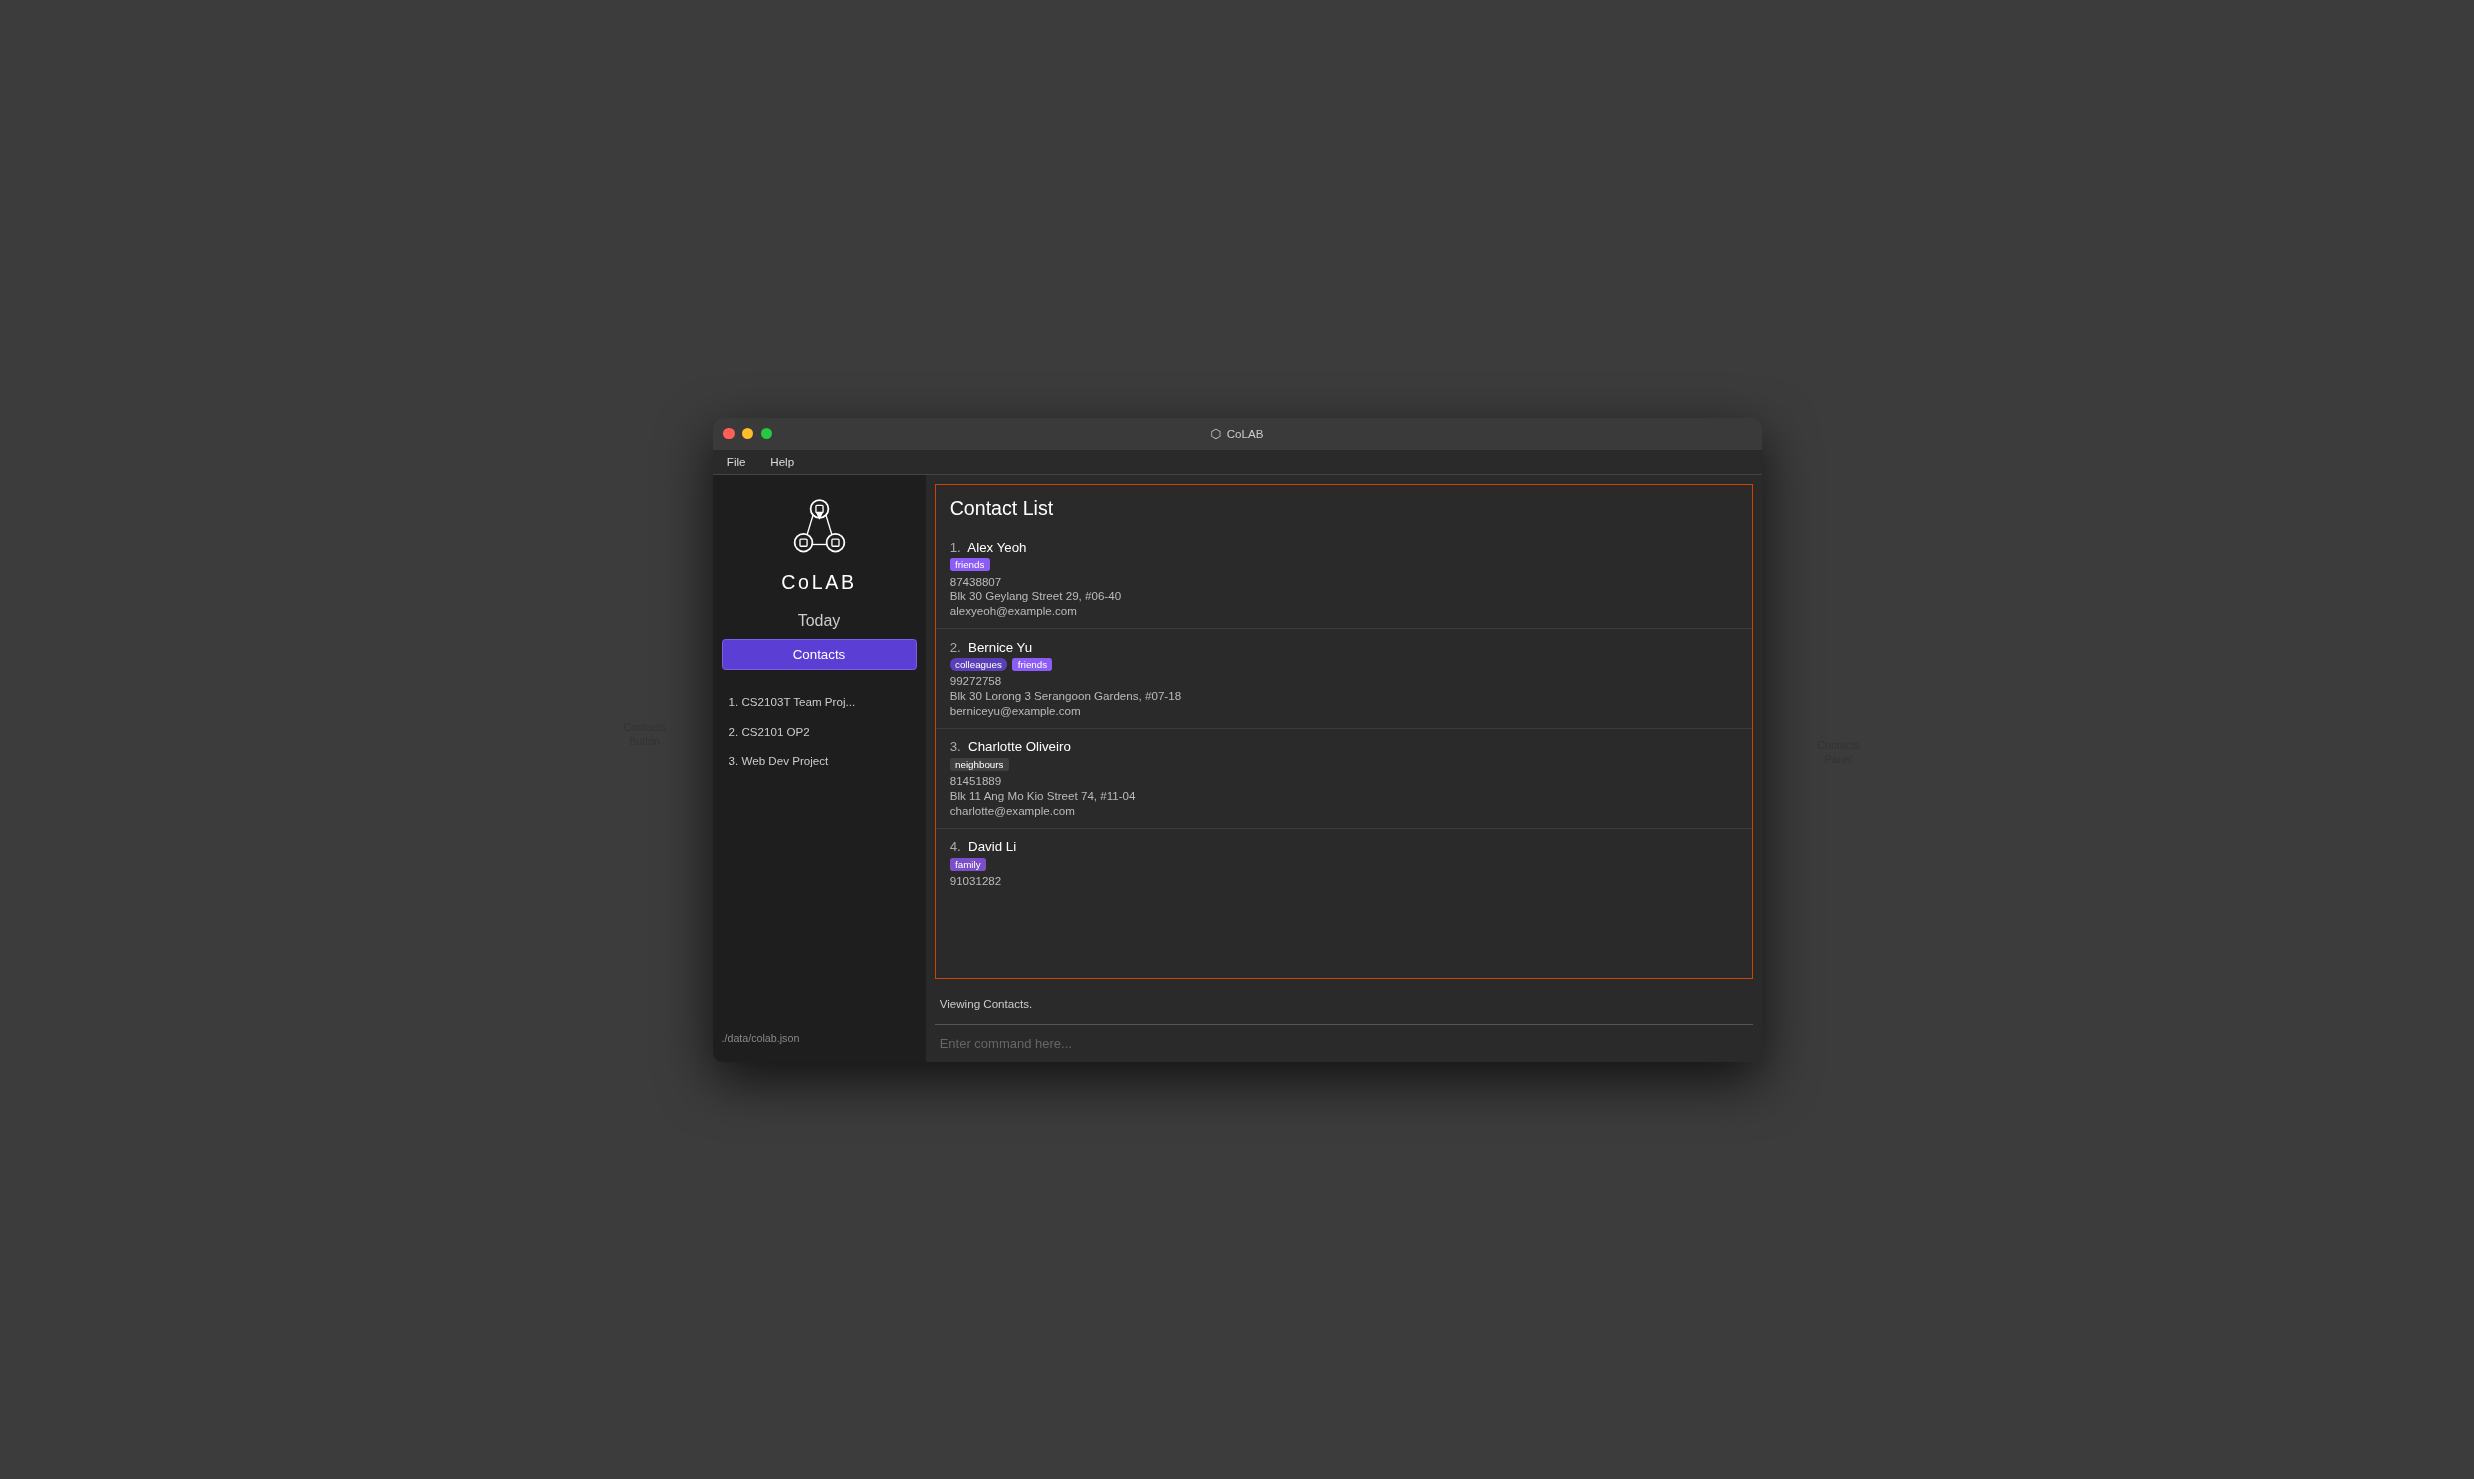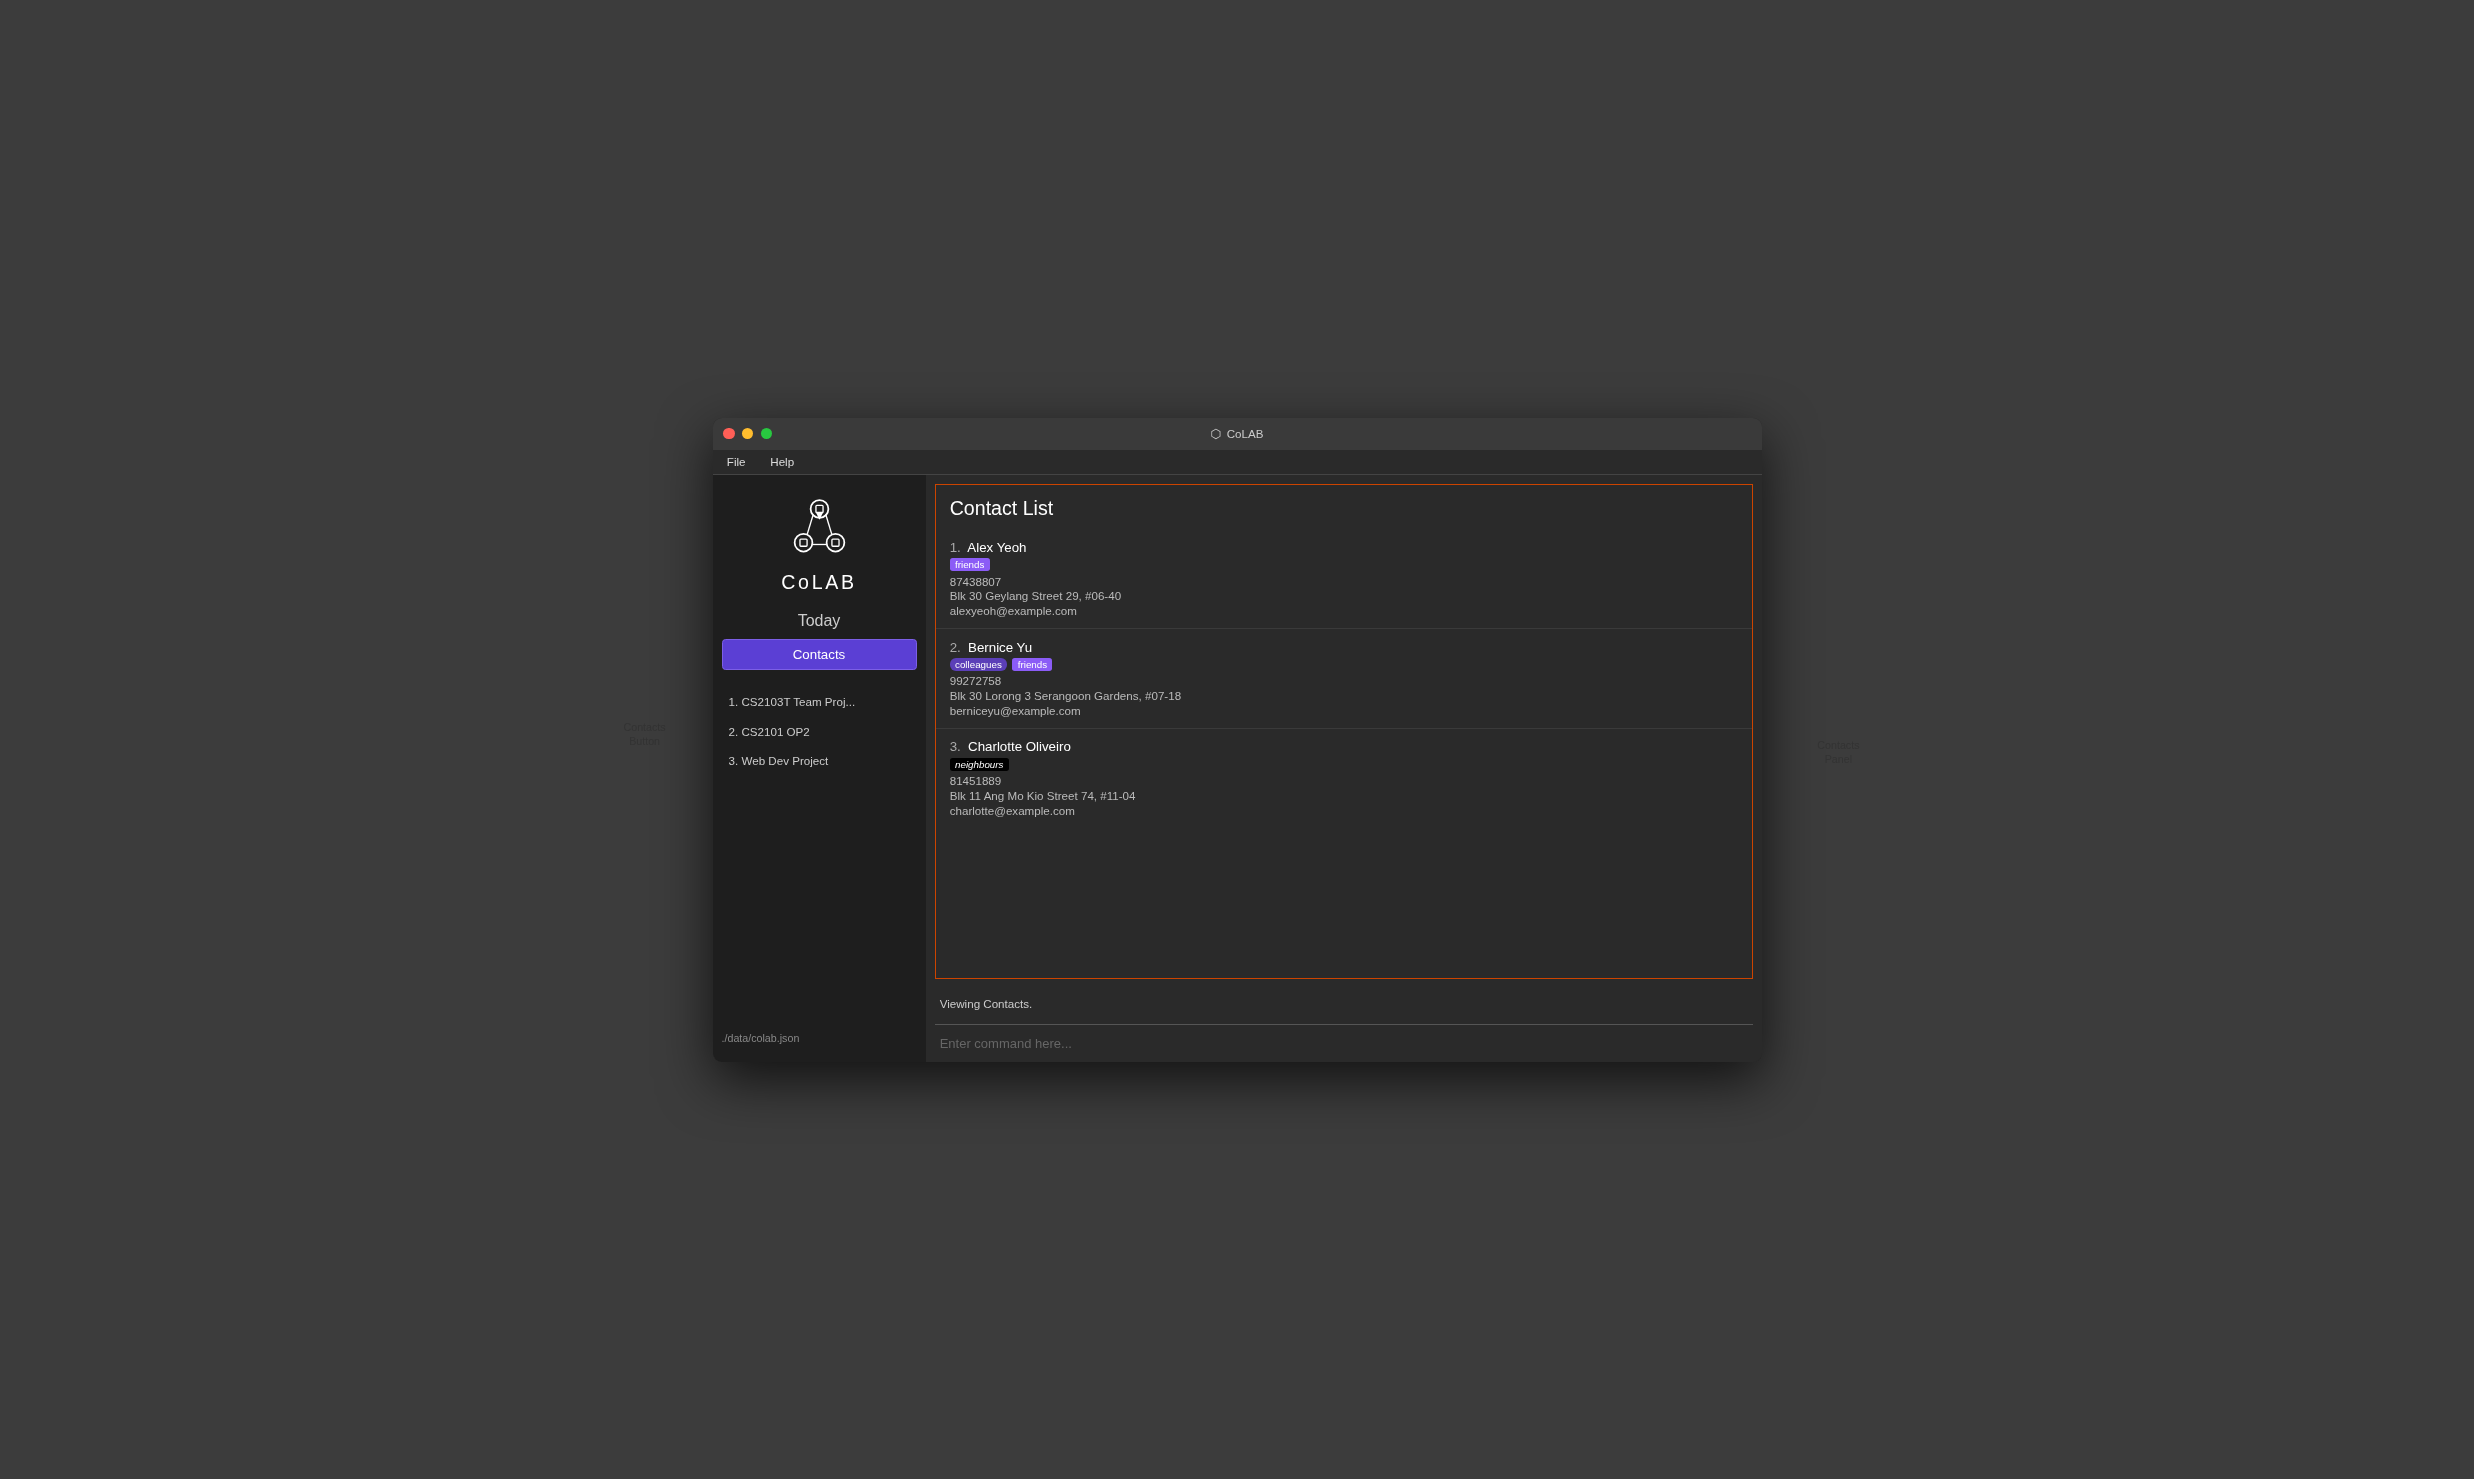--- a/index.html
+++ b/index.html
@@ -218,21 +218,21 @@
 
     .tag {
       font-size: 9.8px;
       padding: 0.9px 5.3px;
       border-radius: 2.7px;
       color: #fff;
     }
 
     .tag-friends { background: #8b5cf6; }
     .tag-colleagues { background: #5b3fb8; border-radius: 6px; }
-    .tag-neighbours { background: #000000; font-style: italic; }
+    .tag-neighbours { background: #404040; }
     .tag-family { background: #7a4fc8; }
 
     .contact-phone {
       color: #bbb;
       font-size: 11.6px;
       margin-bottom: 1.8px;
     }
 
     .contact-address {
       color: #bbb;
@@ -404,20 +404,30 @@
               Charlotte Oliveiro
             </div>
             <div class="contact-tags">
               <span class="tag tag-neighbours">neighbours</span>
             </div>
             <div class="contact-phone">81451889</div>
             <div class="contact-address">Blk 11 Ang Mo Kio Street 74, #11-04</div>
             <div class="contact-email">charlotte@example.com</div>
           </div>
 
+          <div class="contact-item">
+            <div class="contact-name">
+              <span class="contact-number-prefix">4.</span>
+              David Li
+            </div>
+            <div class="contact-tags">
+              <span class="tag tag-family">family</span>
+            </div>
+            <div class="contact-phone">91031282</div>
+          </div>
         </div>
 
         <div class="status-bar">Viewing Contacts.</div>
 
         <div class="command-area">
           <div class="command-divider"></div>
           <input class="command-input" type="text" placeholder="Enter command here..." style="">
         </div>
       </div>
     </div>

